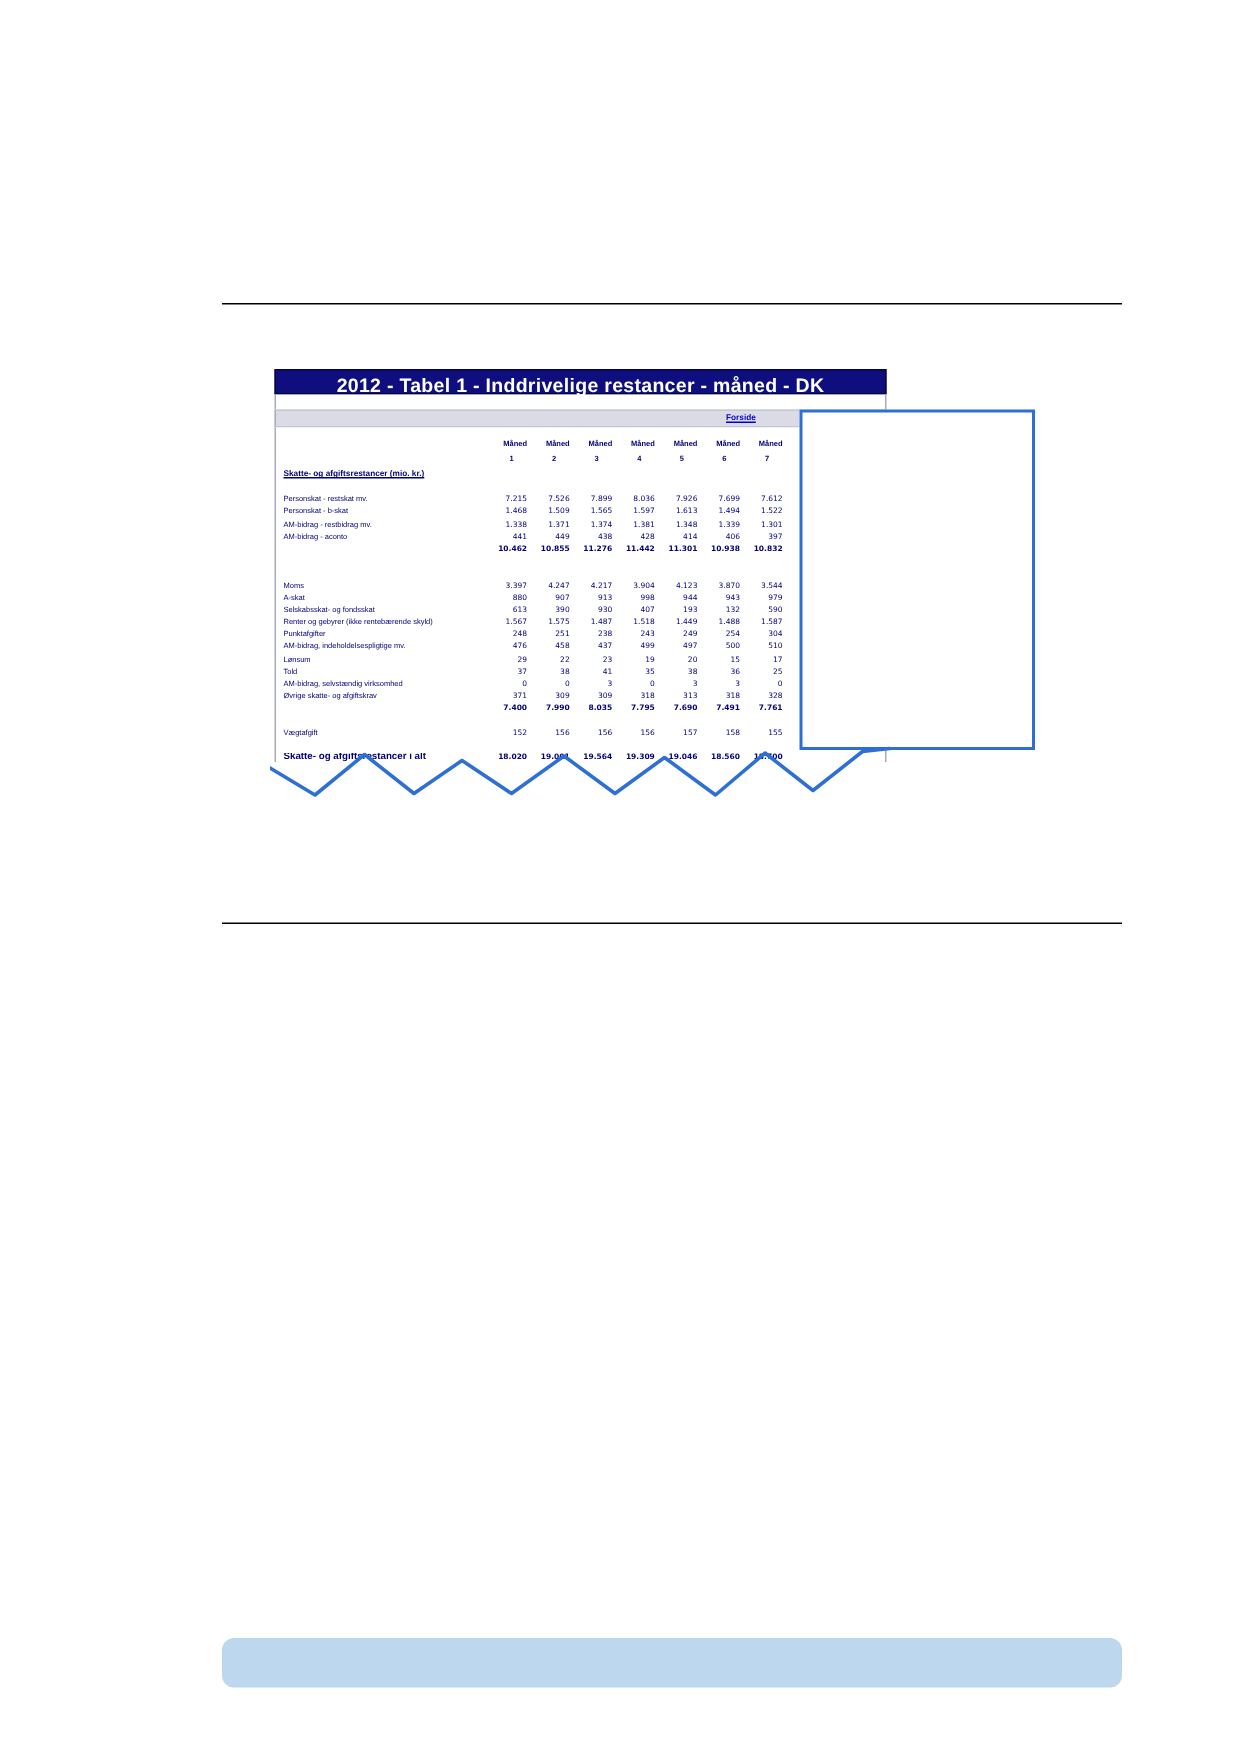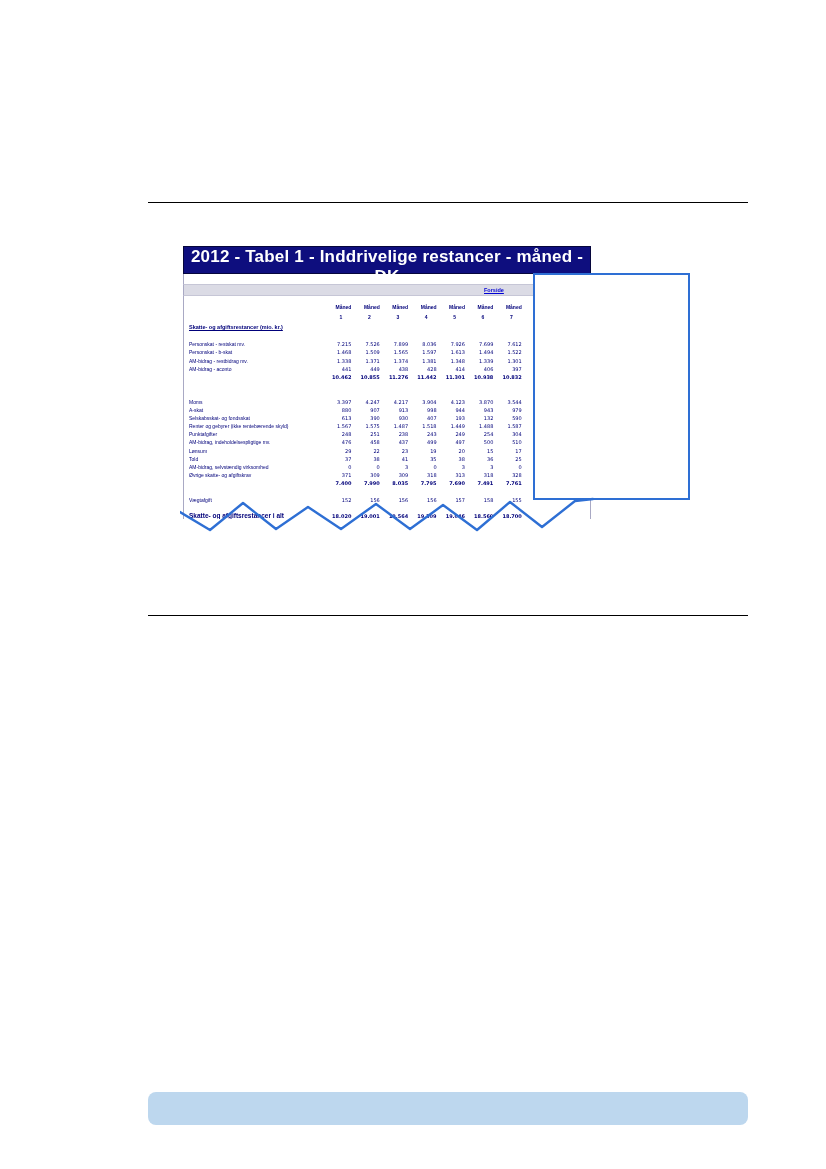--- a/index.html
+++ b/index.html
@@ -10,22 +10,22 @@
   .hrule{position:absolute;height:1px;background:#000000;}
   #rule-top{left:148px;top:202px;width:600px;}
   #rule-mid{left:148px;top:615px;width:600px;}
   #bottom-bar{
     position:absolute;left:148px;top:1092px;width:600px;height:33px;
     background:#BDD7EE;border-radius:8px;
   }
   
   #report-card{position:absolute;left:183px;top:246px;width:408px;}
   #report-title{
-    height:28px;line-height:20px;background:#0E0E7E;color:#ffffff;
-    text-align:center;font-weight:bold;font-size:17px;
+    height:17px;line-height:20px;background:#0E0E7E;color:#ffffff;
+    text-align:center;font-weight:bold;font-size:13px;
     border:1px solid #06063c;box-sizing:border-box;letter-spacing:0.2px;
   }
   .band-white{height:10px;background:#ffffff;border-left:1px solid #a9a9c4;border-right:1px solid #a9a9c4;}
   .band-gray{
     position:relative;height:12px;background:#DBDBE5;
     border-left:1px solid #a9a9c4;border-right:1px solid #a9a9c4;
     border-top:1px solid #c6c6d6;border-bottom:1px solid #c6c6d6;box-sizing:border-box;
   }
   #forside-link{
     position:absolute;left:300px;top:2px;font-size:5.5px;font-weight:bold;

